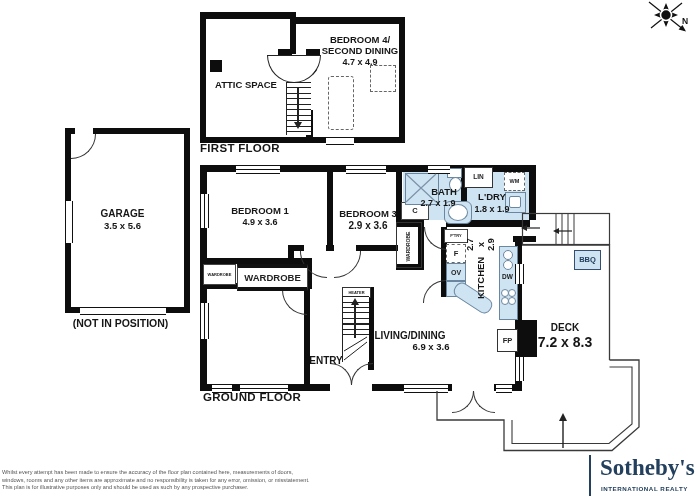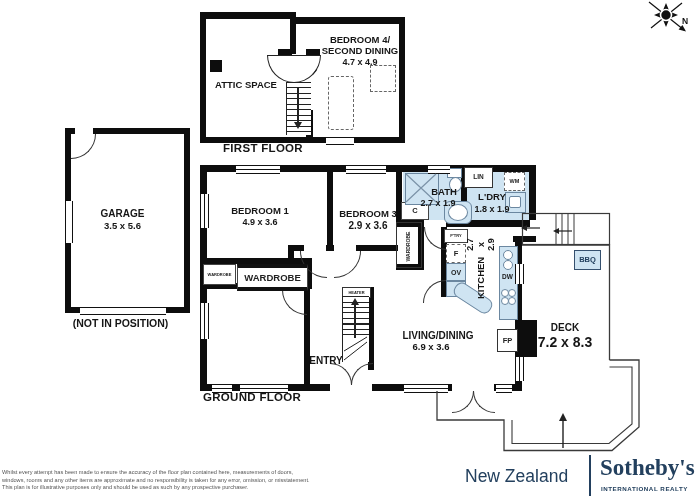--- a/index.html
+++ b/index.html
@@ -61,21 +61,21 @@
   <div class="fan" style="left:267px;top:55px;width:52px;height:26px;z-index:4"></div>
   <div class="abs dashedbox" style="left:328px;top:76px;width:24px;height:52px;border-radius:3px"></div>
   <div class="abs dashedbox" style="left:370px;top:65px;width:24px;height:25px"></div>
   <div class="win-h" style="left:326px;top:137px;width:28px;height:6px;z-index:4"></div>
   <div class="lbl" style="left:202px;top:80px;width:88px;font-size:9.5px">ATTIC SPACE</div>
   <div class="lbl" style="left:318px;top:35px;width:84px;font-size:9.5px">
     <span>BEDROOM 4/</span><br>
     <span>SECOND DINING</span><br>
     <span class="dim" style="font-size:9px">4.7 x 4.9</span>
   </div>
-  <div class="lbl" style="left:208px;top:142px;width:110px;text-align:center;font-size:11.5px;letter-spacing:0.3px">FIRST FLOOR</div>
+  <div class="lbl" style="left:200px;top:142px;width:110px;text-align:left;font-size:11.5px;letter-spacing:0.3px">FIRST FLOOR</div>
 
   <div class="wall" style="left:65px;top:128px;width:10px;height:6px"></div>
   <div class="wall" style="left:93px;top:128px;width:97px;height:6px"></div>
   <div class="wall" style="left:65px;top:128px;width:6px;height:185px"></div>
   <div class="wall" style="left:184px;top:128px;width:6px;height:185px"></div>
   <div class="wall" style="left:65px;top:307px;width:125px;height:6px"></div>
   <div class="win-v" style="left:65px;top:201px;width:6px;height:42px;z-index:4"></div>
   <div class="win-h" style="left:80px;top:307px;width:86px;height:6px;z-index:4"></div>
   <div class="arc arc-br" style="left:71px;top:134px;width:24px;height:24px"></div>
   <div class="lbl" style="left:80px;top:208px;width:85px;font-size:10px">
@@ -182,21 +182,21 @@
     <span class="dim" style="font-size:10px">2.9 x 3.6</span>
   </div>
   <div class="lbl" style="left:420px;top:187px;width:48px;font-size:9.5px;z-index:3">BATH</div>
   <div class="lbl dim" style="left:414px;top:198px;width:48px;font-size:9px;z-index:3">2.7 x 1.9</div>
   <div class="lbl" style="left:467px;top:192px;width:50px;font-size:9.5px;z-index:3">L'DRY</div>
   <div class="lbl dim" style="left:467px;top:204px;width:50px;font-size:9px;z-index:3">1.8 x 1.9</div>
   <div class="lbl vert" style="left:449px;top:254px;width:64px;height:26px;font-size:9.5px;z-index:3">
     <span>KITCHEN</span>&nbsp;
     <span class="dim" style="font-size:9px">2.7 x 2.9</span>
   </div>
-  <div class="lbl" style="left:398px;top:330px;width:80px;font-size:10px">LIVING/DINING</div>
+  <div class="lbl" style="left:370px;top:330px;width:80px;font-size:10px">LIVING/DINING</div>
   <div class="lbl dim" style="left:391px;top:342px;width:80px;font-size:9.5px">6.9 x 3.6</div>
   <div class="lbl" style="left:302px;top:355px;width:48px;font-size:10px">ENTRY</div>
   <div class="lbl" style="left:535px;top:322px;width:60px;font-size:10px">DECK</div>
   <div class="lbl dim" style="left:535px;top:334px;width:60px;font-size:14px">7.2 x 8.3</div>
   <div class="lbl" style="left:203px;top:391px;width:130px;text-align:left;font-size:11.5px;letter-spacing:0.3px">GROUND FLOOR</div>
 
   <svg class="overlay" width="700" height="500" viewBox="0 0 700 500">
 
     <rect x="522.5" y="213.5" width="87" height="31" fill="none" stroke="#3a3a3a" stroke-width="1.2"></rect>
     <path d="M556,214 V244 M562,214 V244 M568,214 V244 M574,214 V244" stroke="#3a3a3a" stroke-width="1" fill="none"></path>
@@ -221,18 +221,17 @@
     <polygon points="686,31.6 678.6,29.6 682.4,25" fill="#111"></polygon>
     <path d="M682,3 L651,28" stroke="#111" stroke-width="1.2"></path>
     <path d="M666,3 L669.5,11.5 L678,15 L669.5,18.5 L666,27 L662.5,18.5 L654,15 L662.5,11.5 Z" fill="#111"></path>
     <circle cx="666" cy="15" r="5.5" fill="none" stroke="#fff" stroke-width="1.6"></circle>
     <text x="682" y="24" font-size="8.5" font-weight="bold" fill="#111">N</text>
   </svg>
 
   <div class="footer-small" style="top:469px">Whilst every attempt has been made to ensure the accuracy of the floor plan contained here, measurements of doors,</div>
   <div class="footer-small" style="top:476.5px">windows, rooms and any other items are approximate and no responsibility is taken for any error, omission, or misstatement.</div>
   <div class="footer-small" style="top:484px">This plan is for illustrative purposes only and should be used as such by any prospective purchaser.</div>
-  <div class="brand-region">New Zealand</div>
   <div class="brand-sep"></div>
   <div class="brand-name">Sotheby's</div>
   <div class="brand-tag">INTERNATIONAL REALTY</div>
 
 </div>
 
 </body></html>

